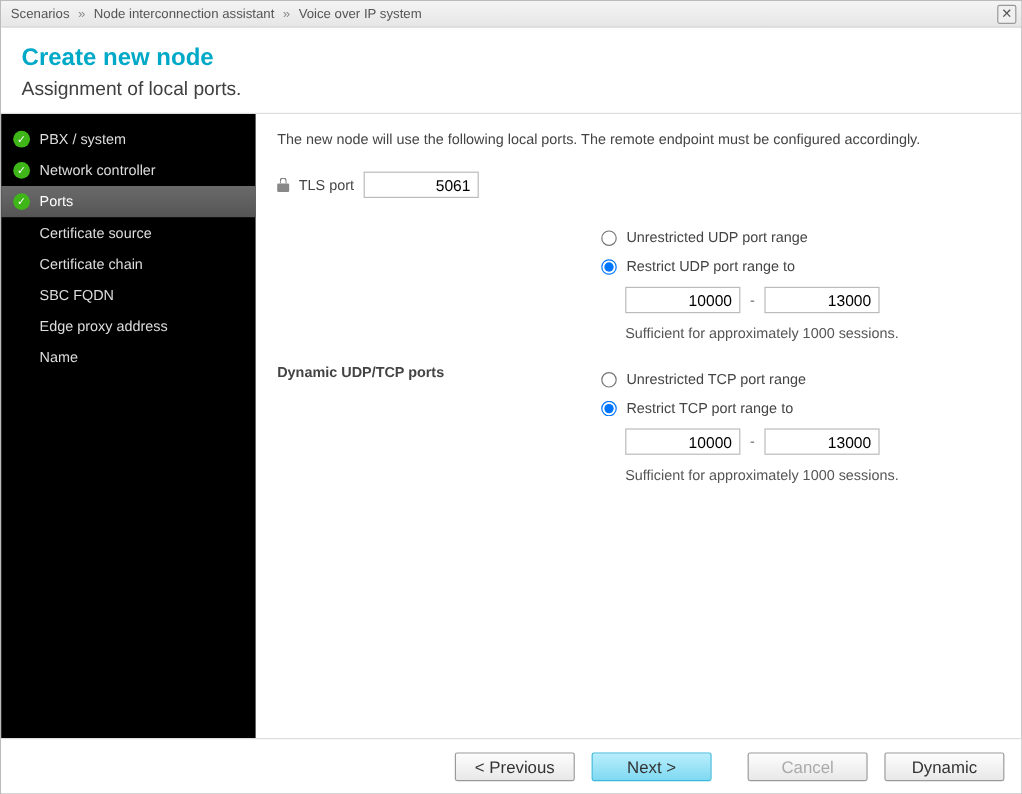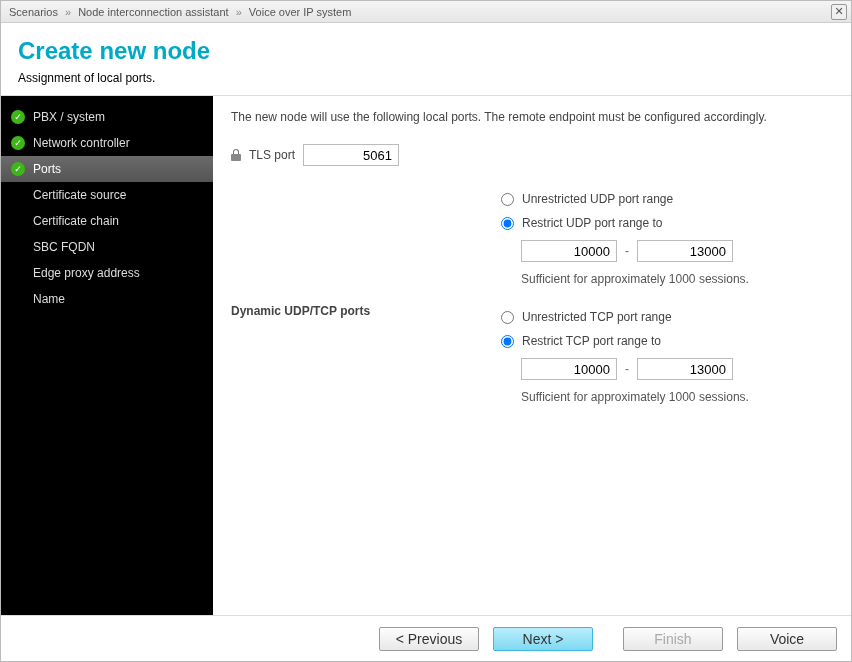--- a/index.html
+++ b/index.html
@@ -38,27 +38,27 @@
     display: flex; align-items: center; justify-content: center;
     font-size: 11px; color: #555;
     cursor: pointer;
   }
   .header {
     padding: 14px 16px 10px 16px;
     border-left: 1px solid #fff;
   }
   .header h1 {
     margin: 0 0 6px 0;
-    font-size: 24px;
+    font-size: 20px;
     font-weight: bold;
     color: #00a9c7;
   }
   .header .sub {
-    color: #000000;
-    font-size: 12px;
+    color: #404040;
+    font-size: 16px;
   }
   .body {
     flex: 1;
     display: flex;
     border-top: 1px solid #ddd;
     min-height: 0;
   }
   .sidebar {
     width: 212px;
     background: #000;
@@ -294,17 +294,17 @@
           <div class="hint">Sufficient for approximately 1000 sessions.</div>
 
         </div>
       </div>
     </div>
   </div>
 
   <div class="footer">
     <button class="btn">&lt; Previous</button>
     <button class="btn primary">Next &gt;</button>
-    <button class="btn gap-wide" disabled="">Finish</button>
-    <button class="btn">Voice</button>
+    <button class="btn gap-wide" disabled="">Cancel</button>
+    <button class="btn">Dynamic</button>
   </div>
 
 </div>
 
 </body></html>

